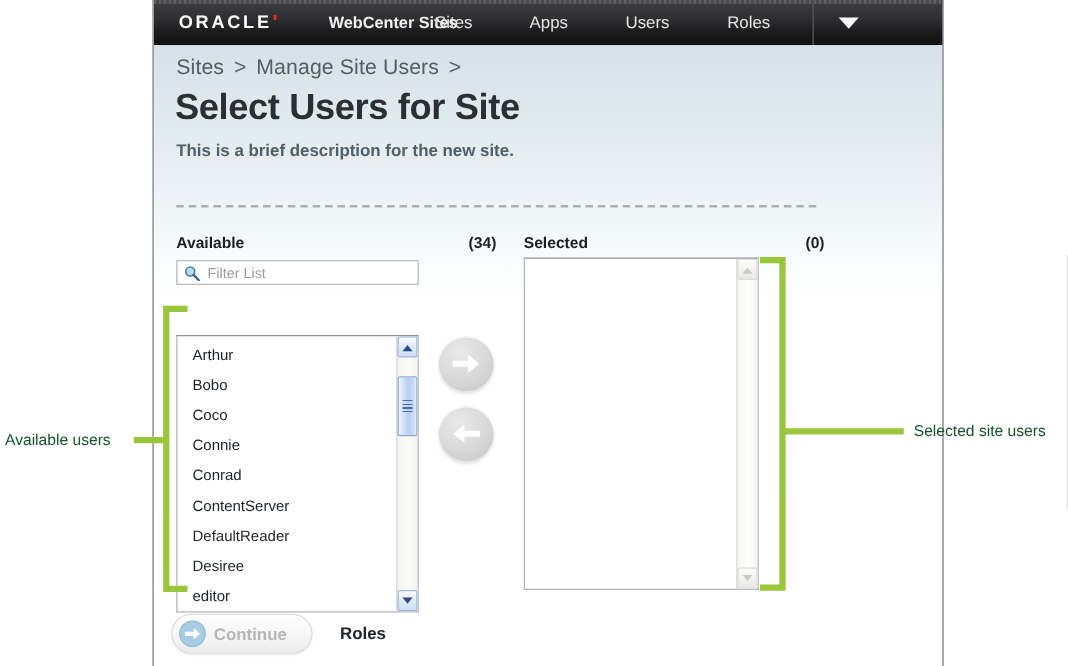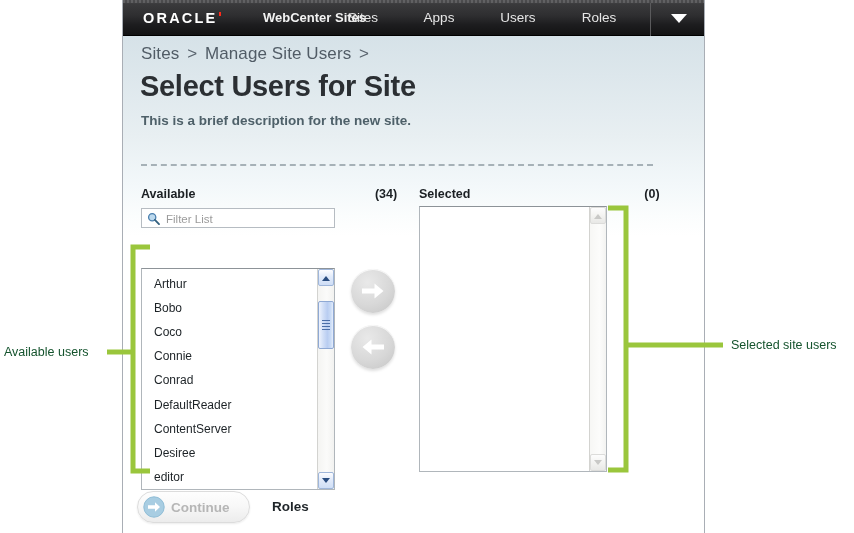--- a/index.html
+++ b/index.html
@@ -15,21 +15,21 @@
     overflow: hidden;
     font-family: "Liberation Sans", sans-serif;
     -webkit-font-smoothing: antialiased;
   }
 
   
   #app-window {
     position: absolute;
     left: 122px;
     top: 0px;
-    width: 583px;
+    width: 633px;
     height: 533px;
     background: #737373;
     border-left: 1px solid #a9aeb5;
     border-right: 1px solid #a9aeb5;
     box-sizing: border-box;
     overflow: hidden;
   }
 
   
   #topnav {
@@ -463,22 +463,22 @@
       <input id="filter-input" type="text" placeholder="Filter List" style="">
     </div>
 
     <div class="listbox" id="available-list">
       <div class="list-inner" id="available-items">
           <div class="list-item">Arthur</div>
           <div class="list-item">Bobo</div>
           <div class="list-item">Coco</div>
           <div class="list-item">Connie</div>
           <div class="list-item">Conrad</div>
+          <div class="list-item">ContentServer</div>
           <div class="list-item">DefaultReader</div>
-          <div class="list-item">ContentServer</div>
           <div class="list-item">Desiree</div>
           <div class="list-item">editor</div>
         </div>
       <div class="sbar on">
         <div class="sbtn top">
           <span class="chev"></span>
         </div>
         <div class="sthumb" id="available-thumb" style="height: 48px; top: 32px;">
           <span class="grip"></span>
         </div>

